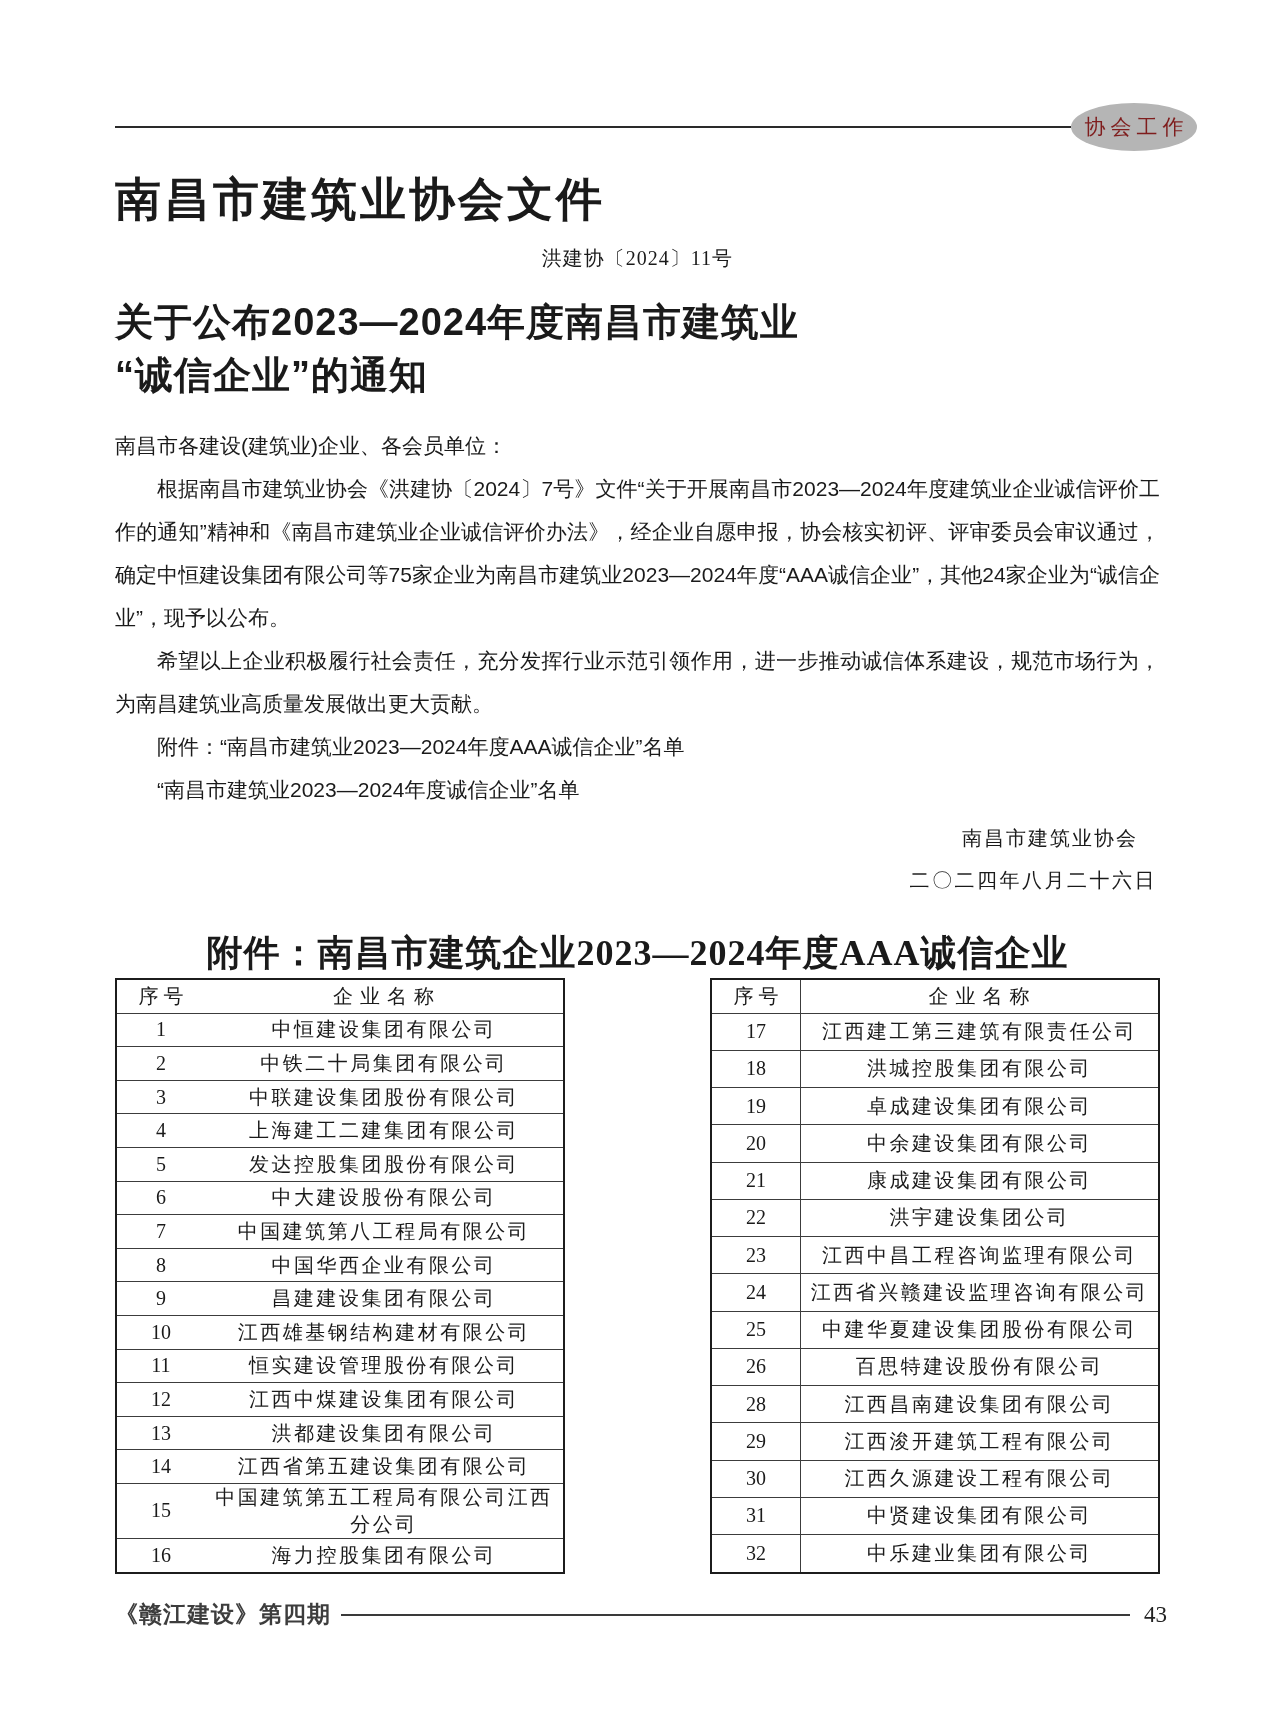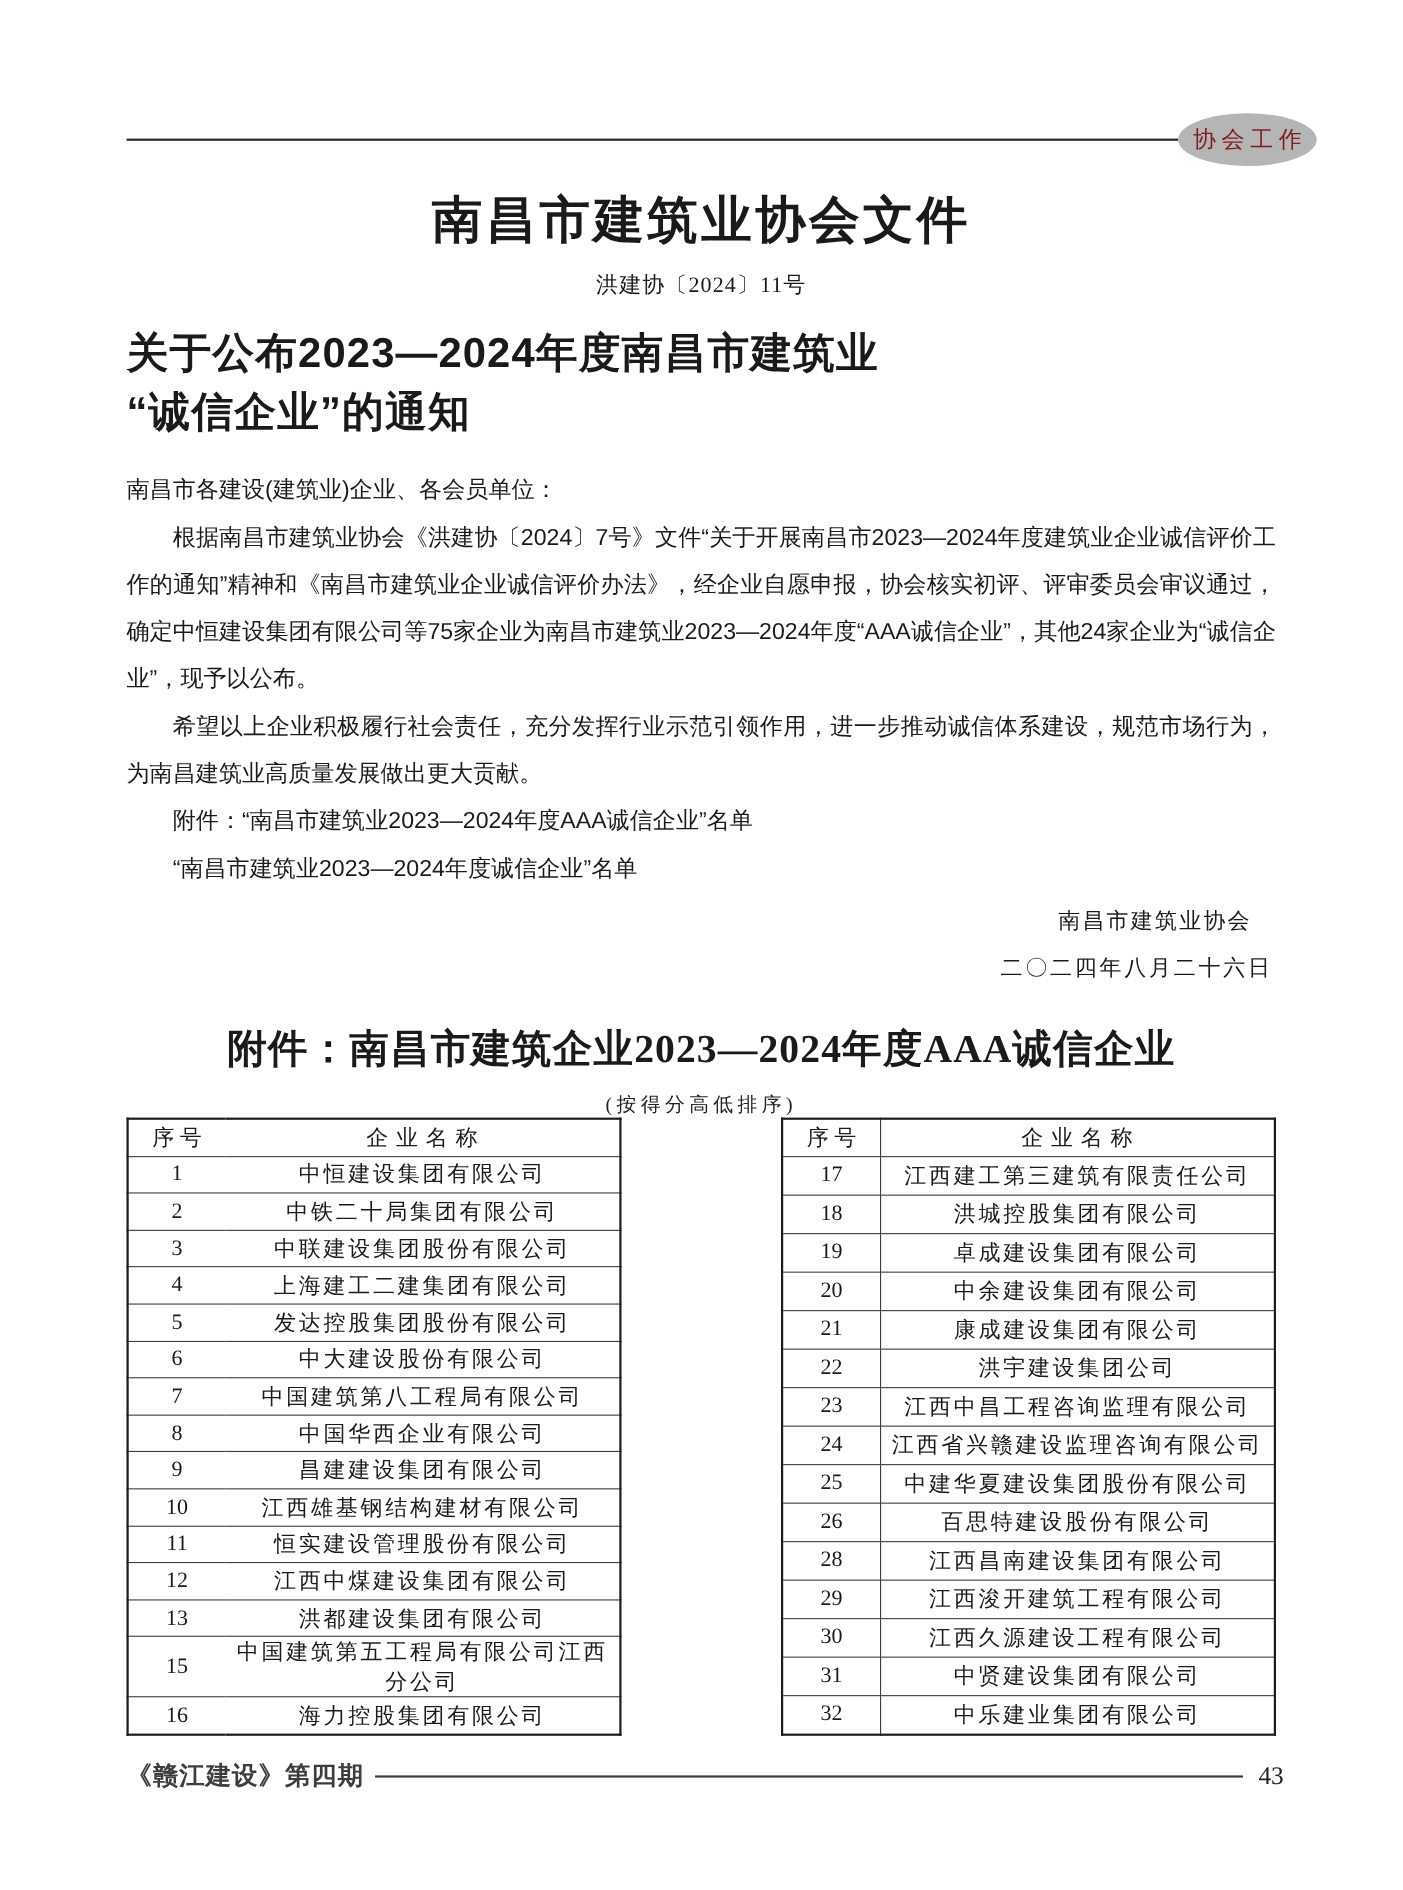--- a/index.html
+++ b/index.html
@@ -33,21 +33,21 @@
     border-radius: 50%;
     display: flex; align-items: center; justify-content: center;
     font-family: "Liberation Serif", serif;
     font-size: 21px; letter-spacing: 5px; color: #7f1d1d;
     text-indent: 5px;
   }
 
   
   .org-title {
     margin-top: 18px;
-    text-align: center;
+    text-align: left;
     font-family: "Liberation Sans", "DejaVu Sans", sans-serif;
     font-weight: 700;
     font-size: 46px;
     letter-spacing: 3px;
   }
   .doc-number {
     margin-top: 14px;
     text-align: center;
     font-size: 20px;
     letter-spacing: 1px;
@@ -181,21 +181,20 @@
     <p class="indent">附件：“南昌市建筑业2023—2024年度AAA诚信企业”名单</p>
     <p class="indent">“南昌市建筑业2023—2024年度诚信企业”名单</p>
   </div>
 
   <div class="signature-block">
     <div class="signature-org">南昌市建筑业协会</div>
     <div class="signature-date">二〇二四年八月二十六日</div>
   </div>
 
   <div class="attachment-title">附件：南昌市建筑企业2023—2024年度AAA诚信企业</div>
-  <div class="attachment-subtitle">(按得分高低排序)</div>
 
   <div class="tables">
 
     <table class="company-table">
       <thead>
         <tr>
           <th class="col-index">序 号</th>
           <th class="col-name">企 业 名 称</th>
         </tr>
       </thead>
@@ -246,20 +245,24 @@
           </tr>
           <tr>
             <td class="col-index">12</td>
             <td class="col-name">江西中煤建设集团有限公司</td>
           </tr>
           <tr>
             <td class="col-index">13</td>
             <td class="col-name">洪都建设集团有限公司</td>
           </tr>
           <tr>
+            <td class="col-index">14</td>
+            <td class="col-name">江西省第五建设集团有限公司</td>
+          </tr>
+          <tr>
             <td class="col-index">15</td>
             <td class="col-name">中国建筑第五工程局有限公司江西分公司</td>
           </tr>
           <tr>
             <td class="col-index">16</td>
             <td class="col-name">海力控股集团有限公司</td>
           </tr>
         </tbody>
     </table>
 

